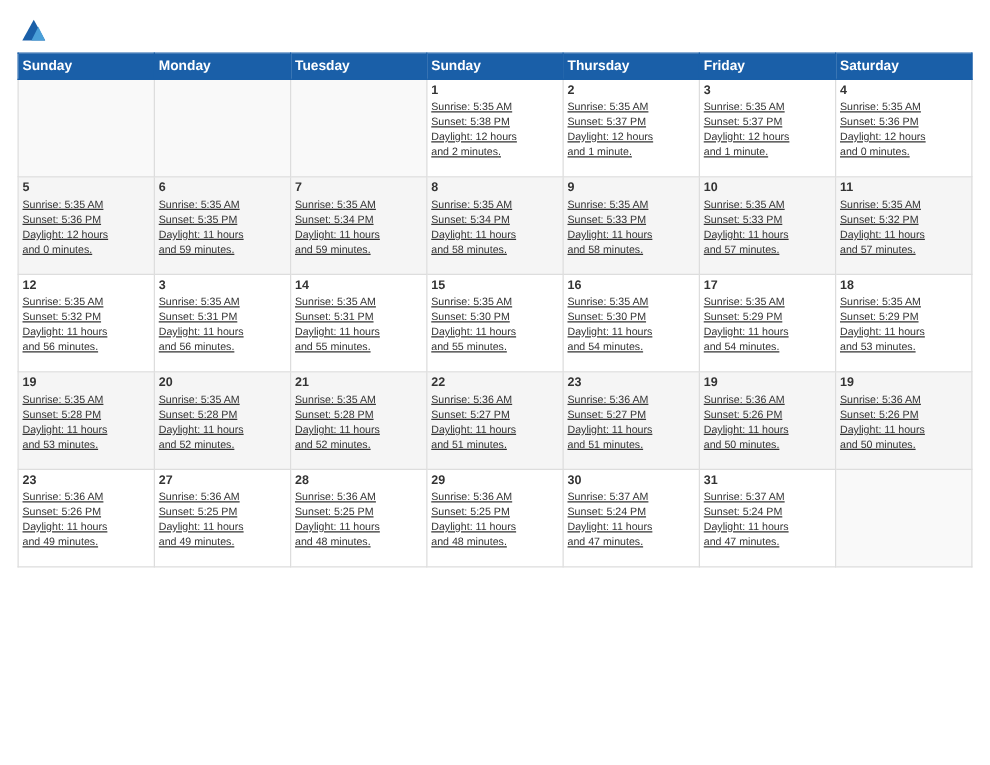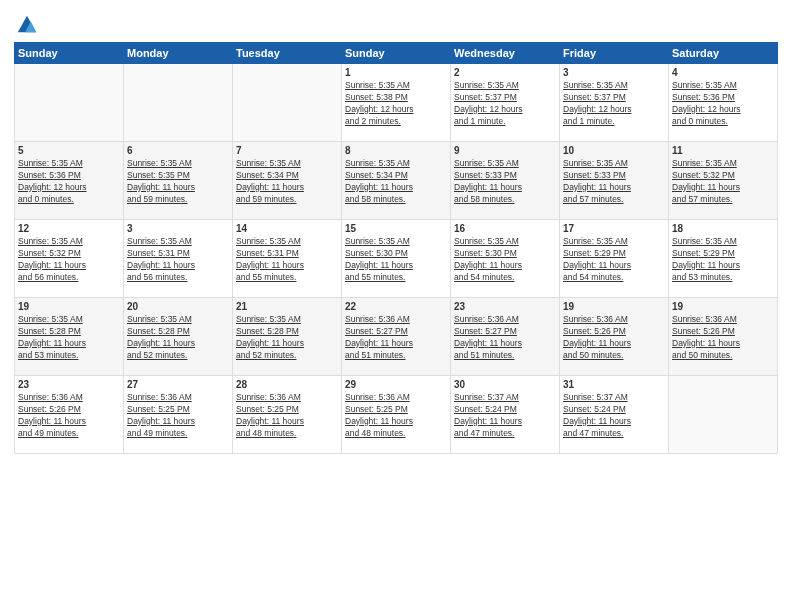--- a/index.html
+++ b/index.html
@@ -116,21 +116,21 @@
     </div>
   </div>
 
   <table>
     <thead>
       <tr>
       <th>Sunday</th>
           <th>Monday</th>
           <th>Tuesday</th>
           <th>Sunday</th>
-          <th>Wednesday</th>
+          <th>Thursday</th>
           <th>Friday</th>
           <th>Saturday</th>
         </tr>
     </thead>
     <tbody id="calendar-body">
     <tr>
           <td class="empty-cell"></td>
           <td class="empty-cell"></td>
           <td class="empty-cell"></td>
           <td>

